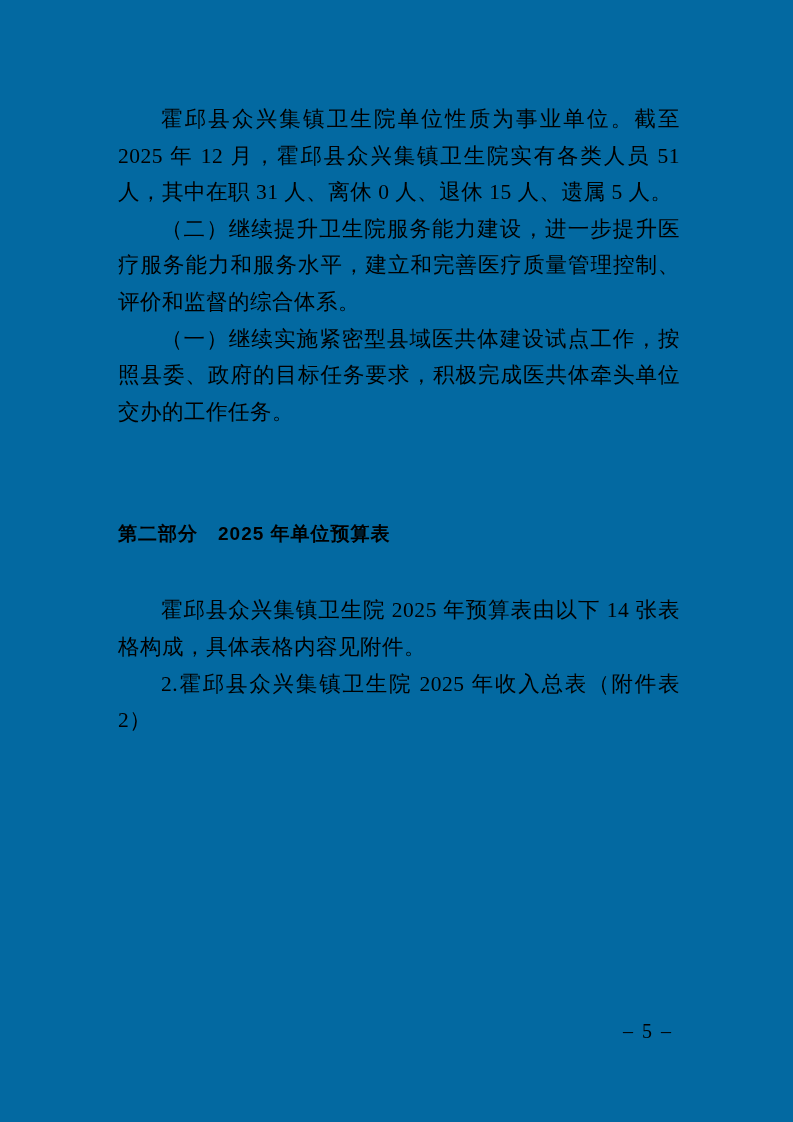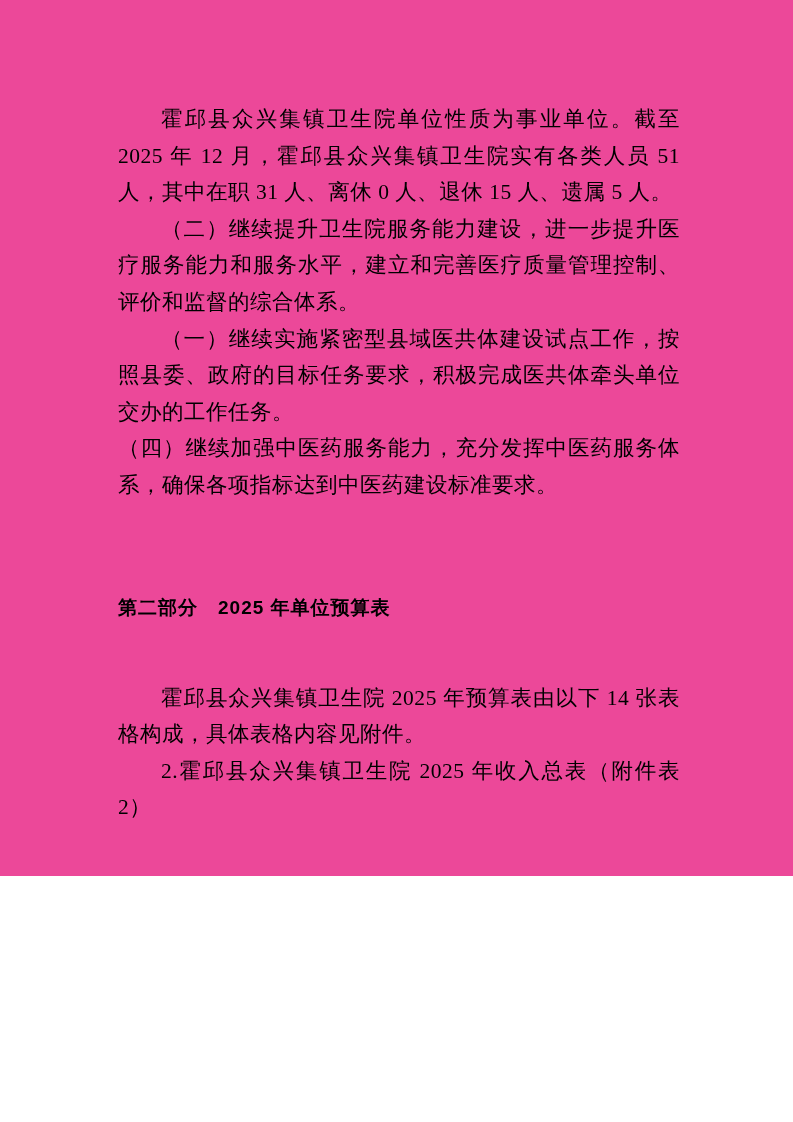--- a/index.html
+++ b/index.html
@@ -3,22 +3,22 @@
 <meta charset="utf-8">
 <style>
   * { margin: 0; padding: 0; box-sizing: border-box; }
   html, body { background: #ffffff; }
   body {
     width: 793px; height: 1122px;
     font-family: "Liberation Serif", "DejaVu Serif", serif;
   }
   .page {
     position: relative;
-    width: 793px; height: 876px;
-    background: #ec4899;
+    width: 793px; height: 1122px;
+    background: #0369a1;
     color: #000000;
     overflow: hidden;
   }
   .content {
     position: absolute;
     left: 118px; top: 101px; width: 562px;
   }
   .para {
     font-size: 21.5px;
     line-height: 36.6px;
@@ -41,21 +41,21 @@
   .part2-heading {
     margin-top: 84px;
     font-size: 19px;
     line-height: 40px;
     font-weight: 700;
     text-align: left;
     letter-spacing: 1px;
     font-family: Liberation Sans, sans-serif;
     color: #000000;
   }
-  .part2-intro { margin-top: 52px; }
+  .part2-intro { margin-top: 38px; }
   .table-list { list-style: none; }
   .table-list .para { text-indent: 2em; }
   .page-number {
     position: absolute;
     top: 1016px;
     right: 120px;
     font-size: 20px;
     line-height: 30px;
     letter-spacing: 2px;
     color: #000000;
@@ -68,21 +68,20 @@
   <div class="content">
 
     <p class="para">霍邱县众兴集镇卫生院单位性质为事业单位。截至 2025 年 12 月，霍邱县众兴集镇卫生院实有各类人员 51 人，其中在职 31 人、离休 0 人、退休 15 人、遗属 5 人。</p>
 
 
     <p class="para">（二）继续提升卫生院服务能力建设，进一步提升医疗服务能力和服务水平，建立和完善医疗质量管理控制、评价和监督的综合体系。</p>
 
     <p class="para">（一）继续实施紧密型县域医共体建设试点工作，按照县委、政府的目标任务要求，积极完成医共体牵头单位交办的工作任务。</p>
 
 
-    <p class="para no-indent">（四）继续加强中医药服务能力，充分发挥中医药服务体系，确保各项指标达到中医药建设标准要求。</p>
 
     <p class="part2-heading">第二部分　2025 年单位预算表</p>
 
     <p class="para part2-intro">霍邱县众兴集镇卫生院 2025 年预算表由以下 14 张表格构成，具体表格内容见附件。</p>
 
     <ul class="table-list">
       <li class="para">2.霍邱县众兴集镇卫生院 2025 年收入总表（附件表 2）</li>
     </ul>
 
   </div>

